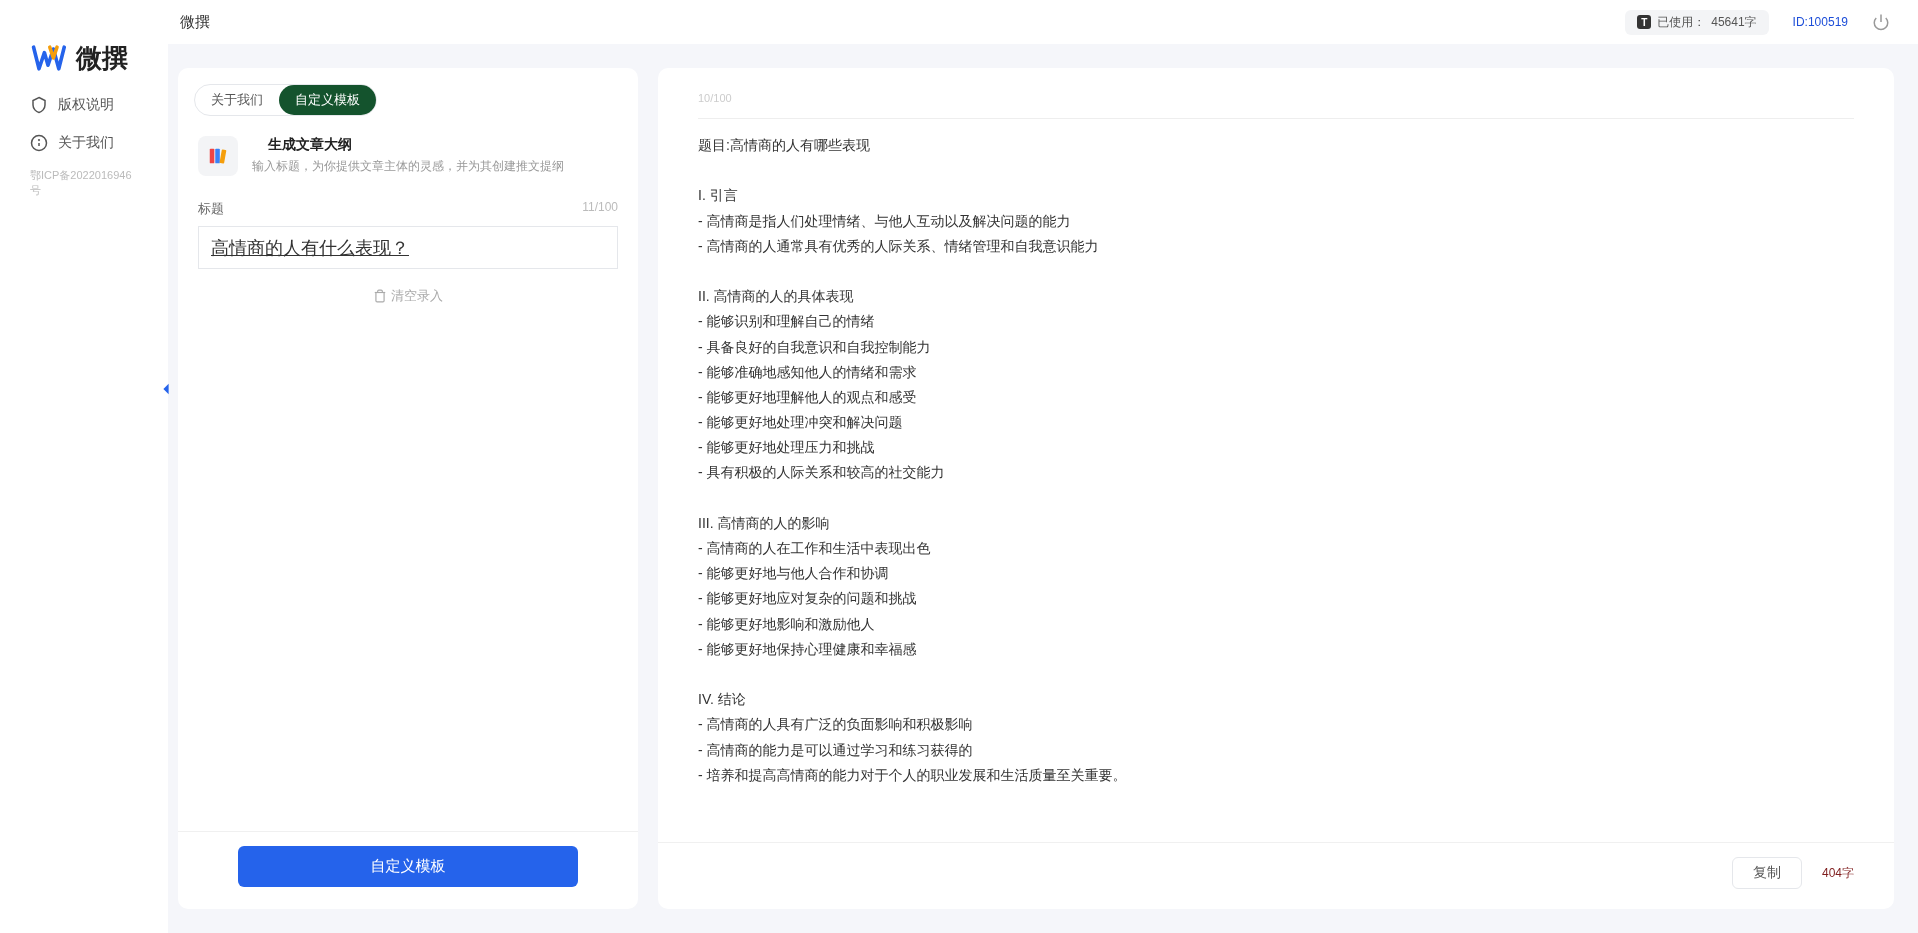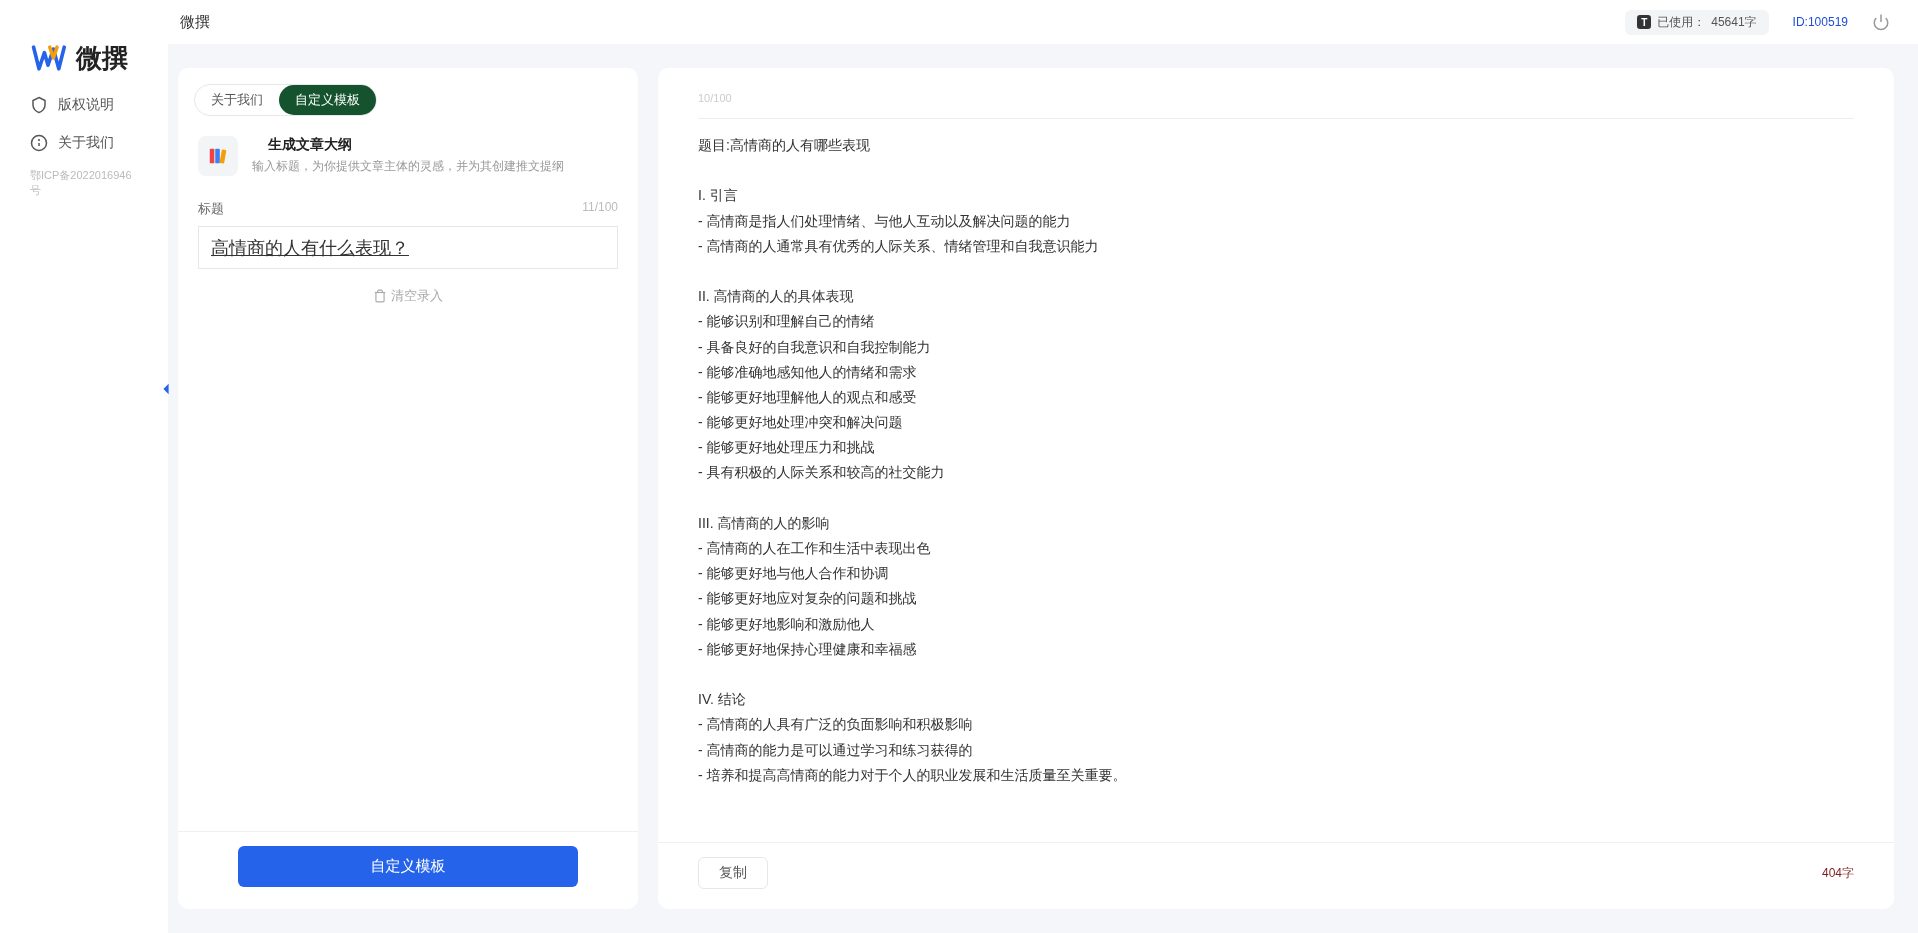--- a/index.html
+++ b/index.html
@@ -205,21 +205,21 @@
   line-height: 1.8;
   flex: 1;
   overflow: auto;
   white-space: pre-wrap;
 }
 .right-footer {
   border-top: 1px solid #f0f0f0;
   padding: 14px 40px 20px 40px;
   display: flex;
   align-items: center;
-  justify-content: space-between;
+  justify-content: flex-end;
   gap: 20px;
 }
 .copy-btn {
   border: 1px solid #e5e7eb;
   background: #fff;
   border-radius: 6px;
   padding: 6px 20px;
   font-size: 14px;
   color: #555;
   cursor: pointer;

